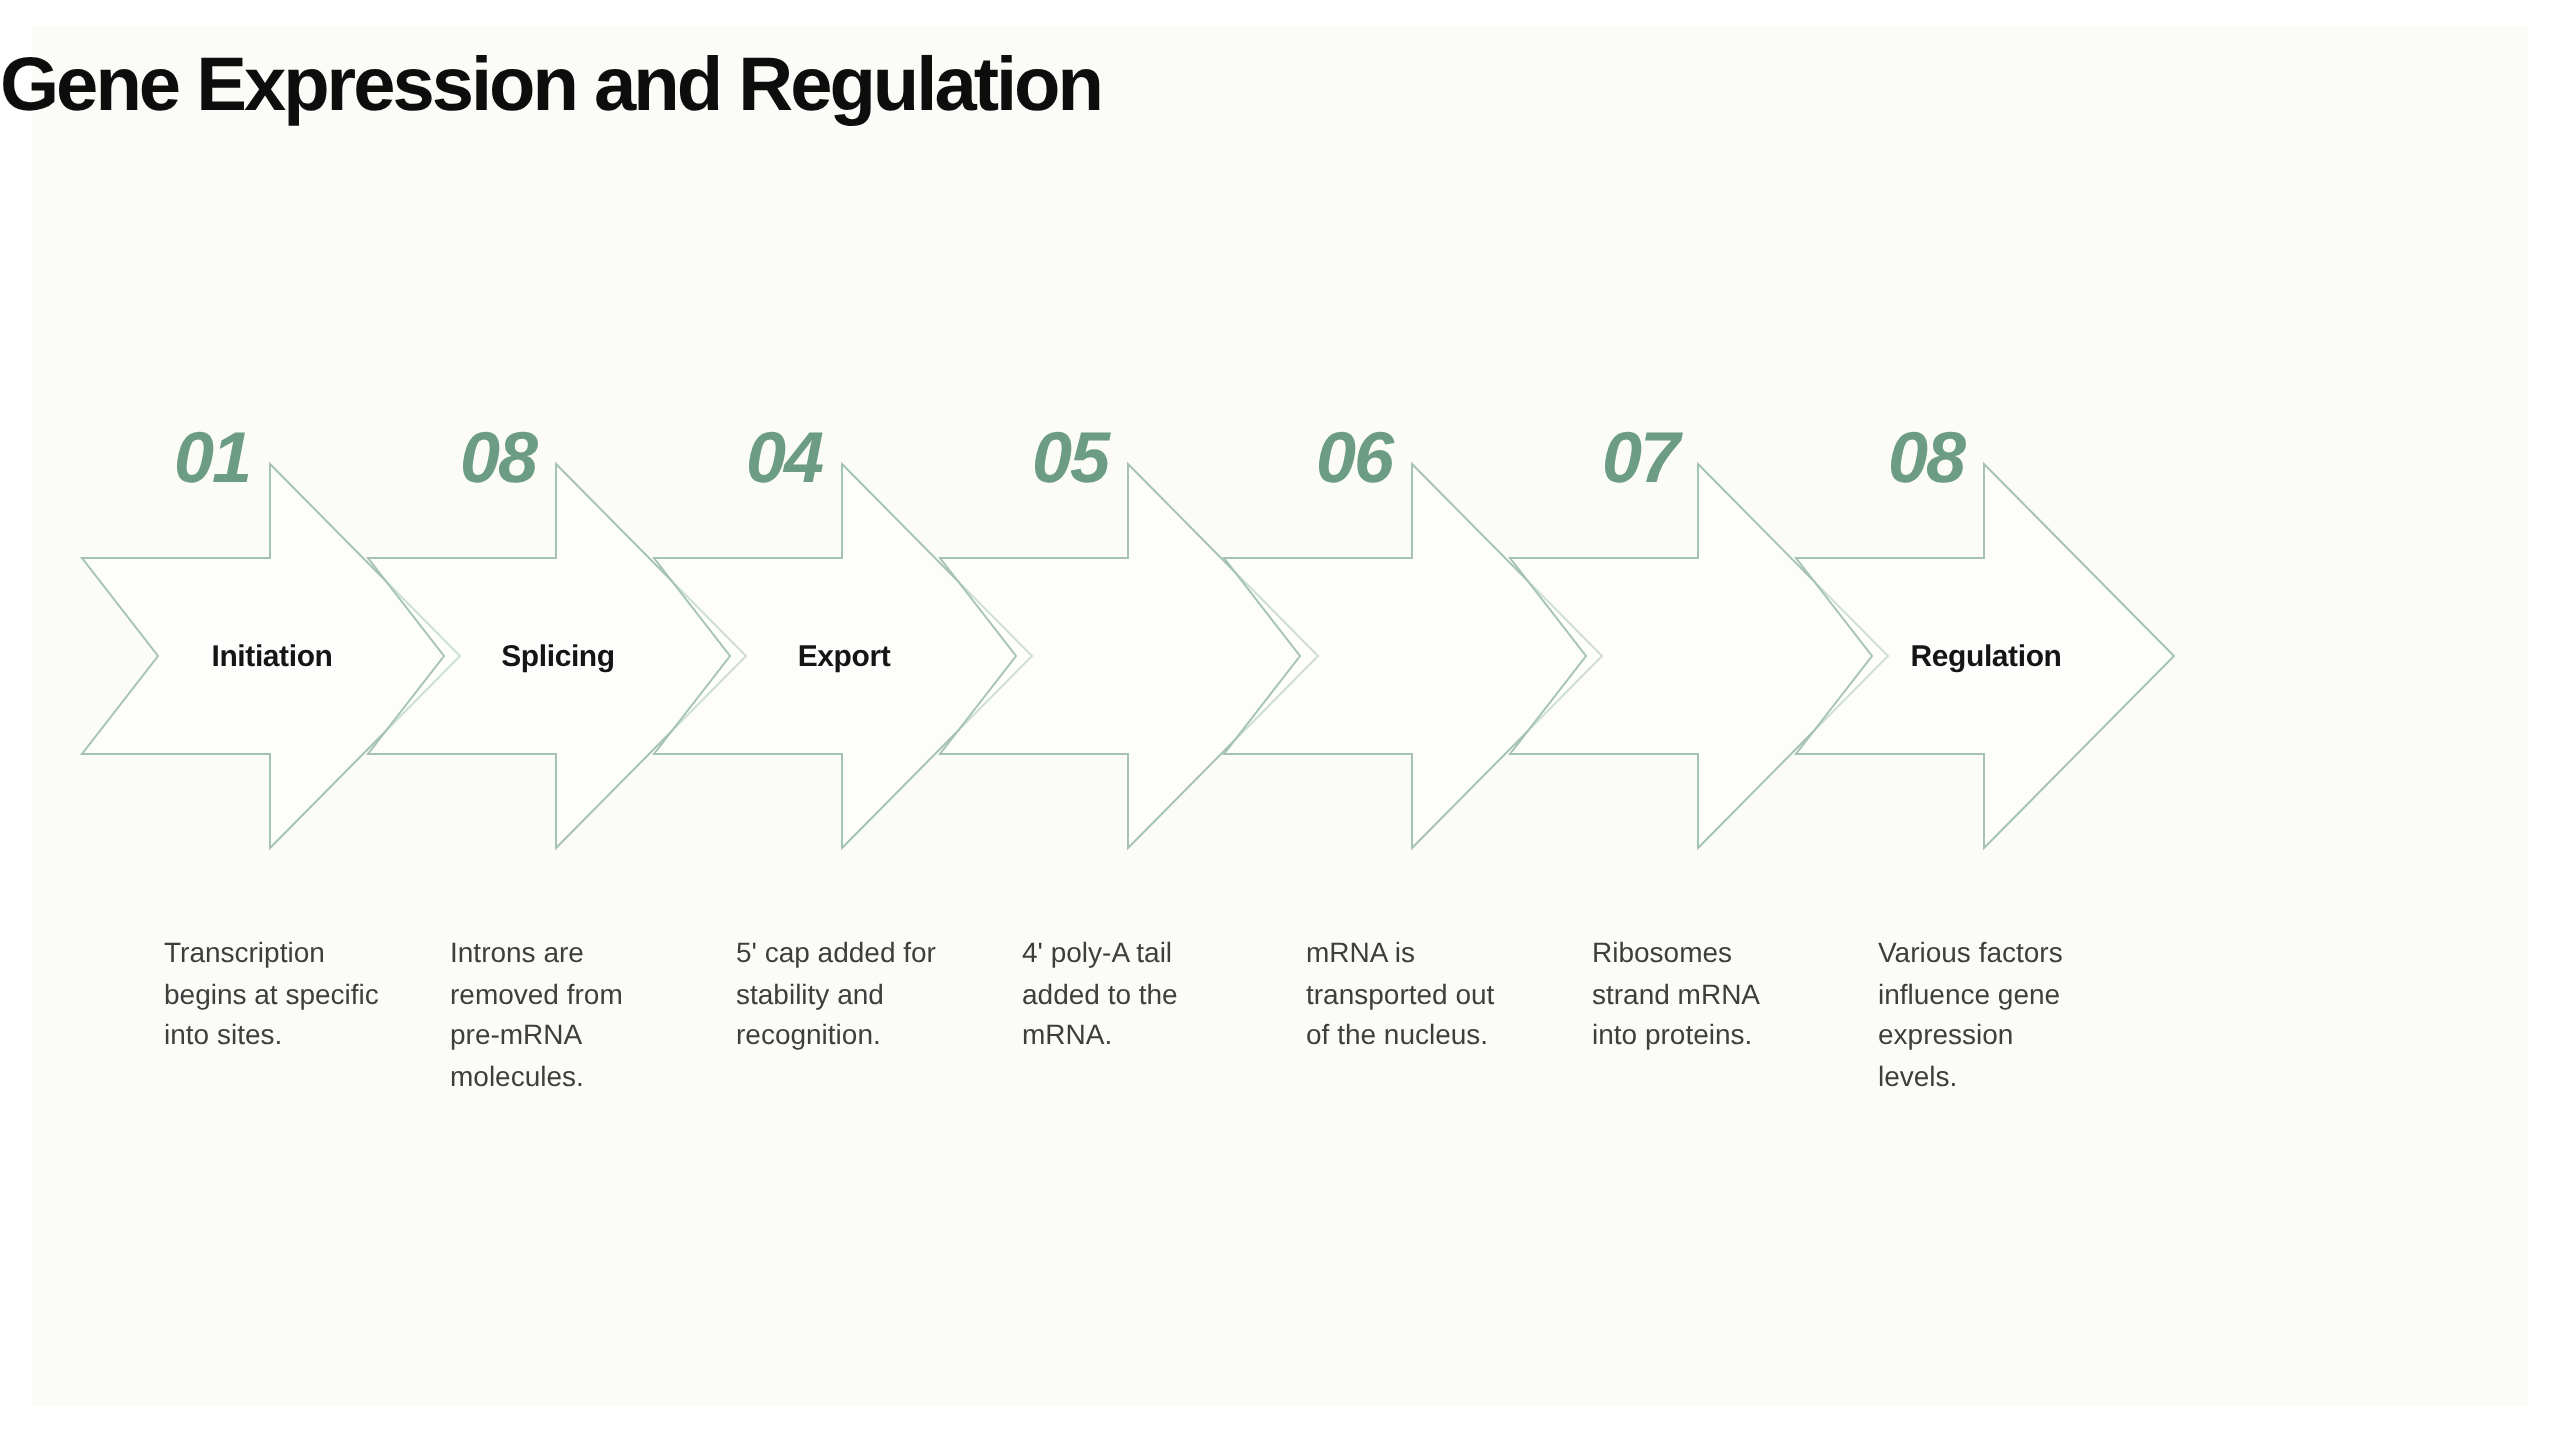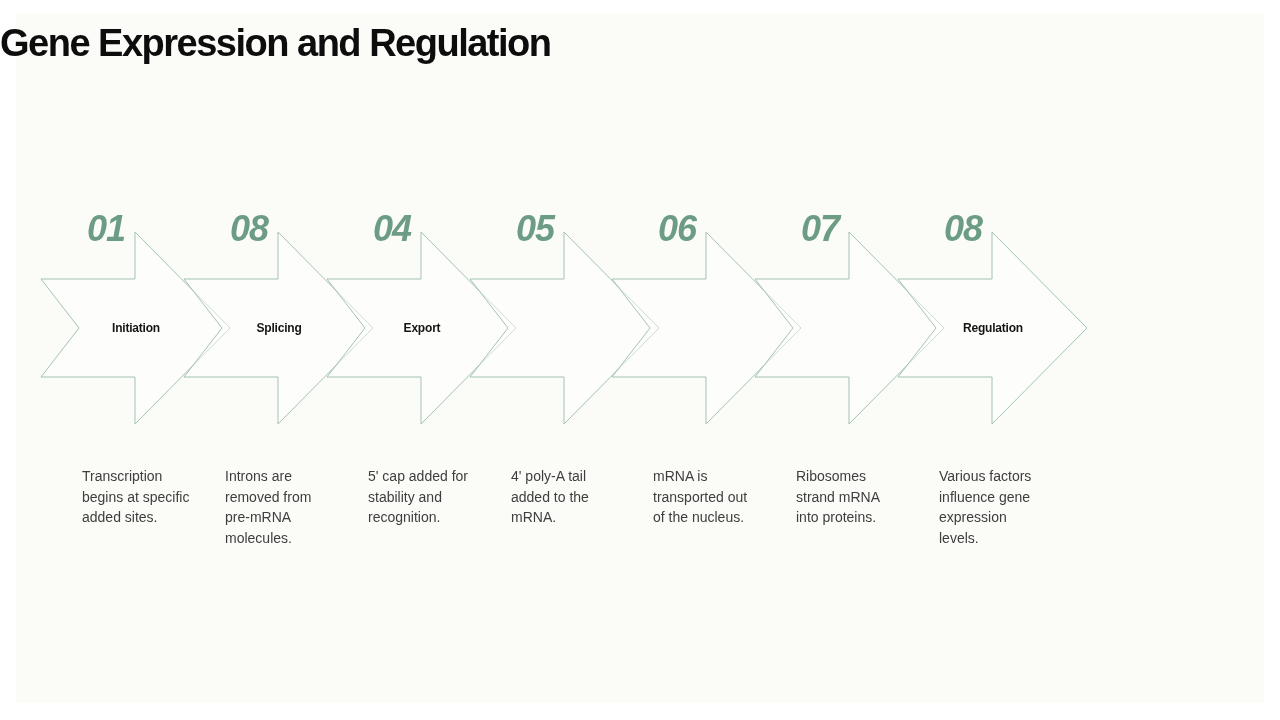--- a/index.html
+++ b/index.html
@@ -55,21 +55,21 @@
     stroke:var(--arrow-stroke,#a4c3b3);
     stroke-width:1;
     stroke-linejoin:miter;
   }
   .label {
     position:absolute;
     top:17px; left:0; width:192px; height:194px;
     display:flex;
     align-items:center;
     justify-content:center;
-    font-size:12px;
+    font-size:15px;
     font-weight:bold;
     letter-spacing:-0.2px;
     color:var(--label-color,#151515);
     white-space:nowrap;
   }
   .desc {
     position:absolute;
     top:252px; left:42px; width:108px;
     font-size:14px;
     line-height:20.5px;
@@ -84,21 +84,21 @@
 <h1 class="title">Gene Expression and Regulation</h1>
 
 <div class="steps">
 
   <div class="step">
     <div class="num">01</div>
     <svg class="arrow-svg" viewBox="0 0 192 194" aria-hidden="true">
       <polygon points="1,48 95,48 95,1 190,97 95,193 95,146 1,146 39,97"></polygon>
     </svg>
     <div class="label">Initiation</div>
-    <div class="desc">Transcription begins at specific added sites.</div>
+    <div class="desc">Transcription begins at specific into sites.</div>
   </div>
 
 
   <div class="step">
     <div class="num">08</div>
     <svg class="arrow-svg" viewBox="0 0 192 194" aria-hidden="true">
       <polygon points="1,48 95,48 95,1 190,97 95,193 95,146 1,146 39,97"></polygon>
     </svg>
     <div class="label">Splicing</div>
     <div class="desc">Introns are removed from pre-mRNA molecules.</div>

